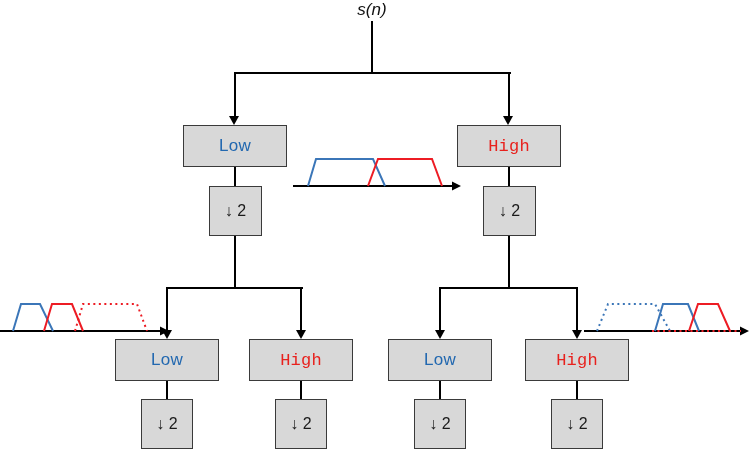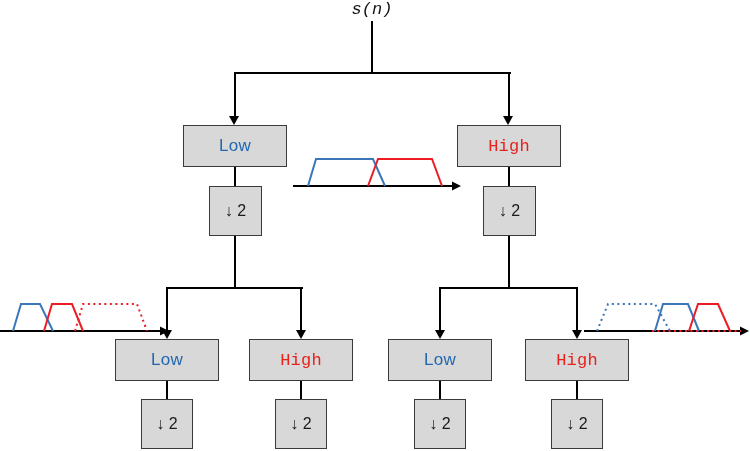--- a/index.html
+++ b/index.html
@@ -1,21 +1,21 @@
 <!DOCTYPE html>
 <html style="--low-text: #2268b0; --high-text: #e8211d; --box-fill: #d8d8d8; --box-border: #3a3a3a; --line: #000000; --plot-blue: #3b76b8; --plot-red: #ed1c24;"><head>
 <meta charset="utf-8">
 <style>
   html,body{margin:0;padding:0;}
   body{font-family:"Liberation Sans","DejaVu Sans",sans-serif;background:#ffffff;}
   .canvas{position:relative;width:750px;height:451px;background:#ffffff;overflow:hidden;}
 
   .root-label{
     position:absolute;left:340px;top:0px;width:64px;text-align:center;
-    font-size:17px;font-style:italic;color:#111;font-family:Liberation Mono, monospace;
+    font-size:17px;font-style:italic;color:#111;
   }
 
   .vline,.hline{position:absolute;background:var(--line,#000);}
   .vline{width:2px;}
   .hline{height:2px;}
 
   .arr-down{
     position:absolute;width:0;height:0;
     border-left:5px solid transparent;border-right:5px solid transparent;
     border-top:9px solid var(--line,#000);

